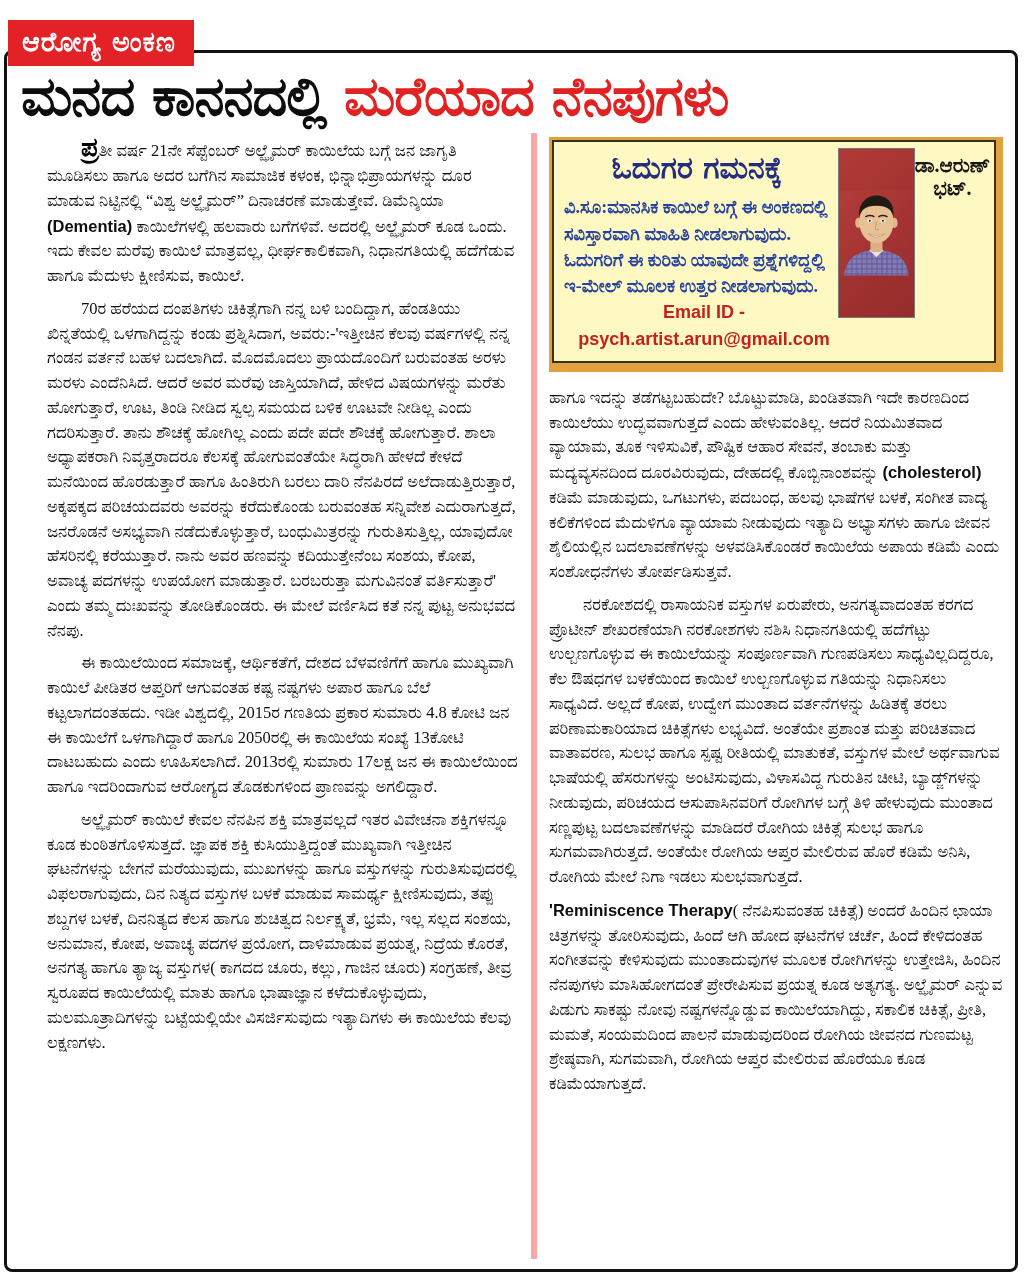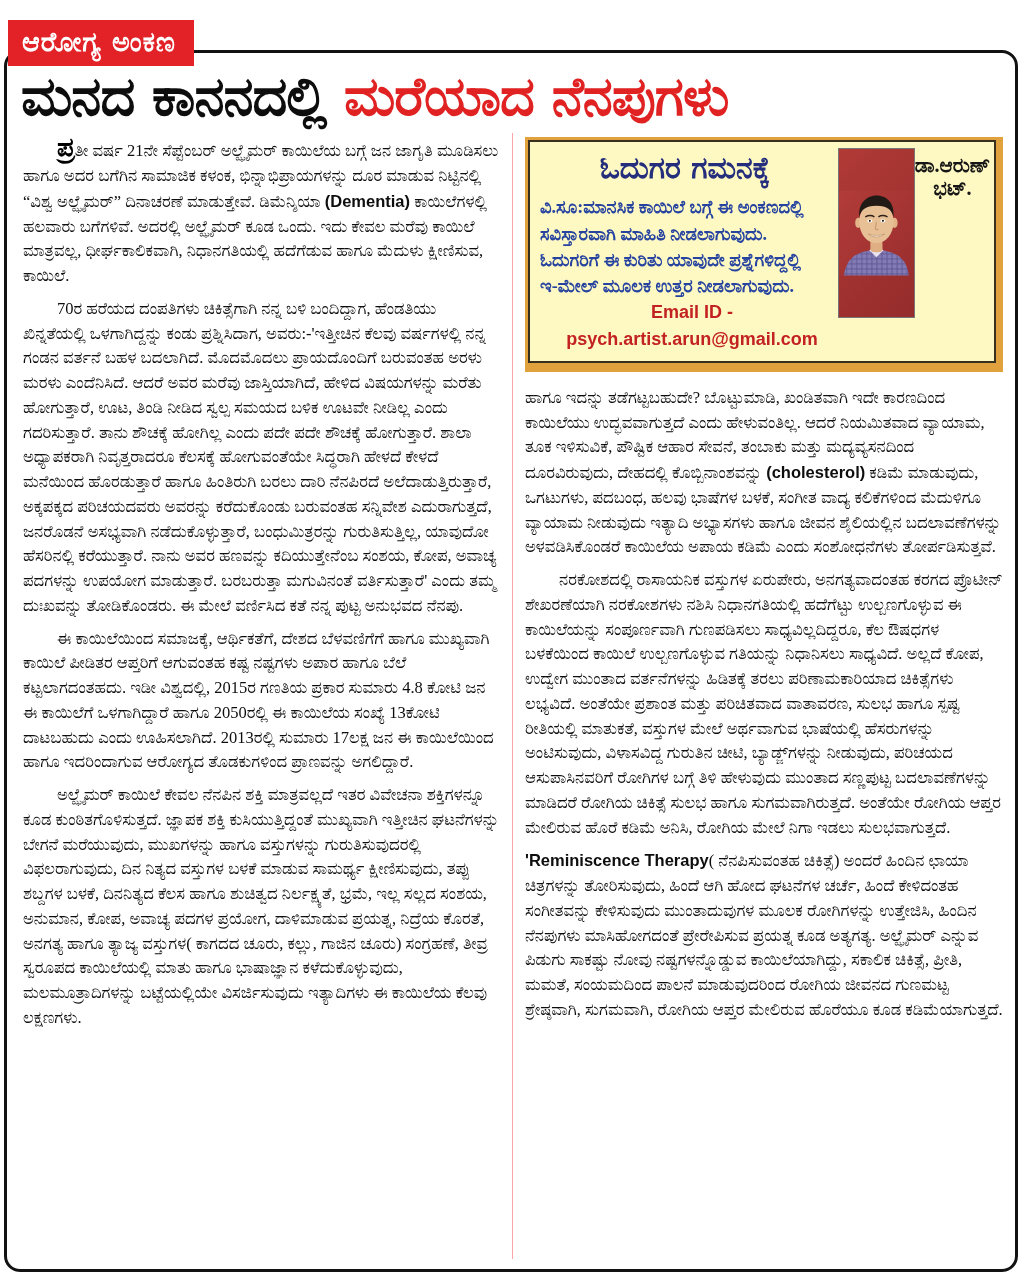--- a/index.html
+++ b/index.html
@@ -11,39 +11,40 @@
   .banner{
     position:absolute;left:8px;top:20px;z-index:3;
     background:#e32227;color:#fff;
     font-family:"DejaVu Sans", sans-serif;font-weight:bold;
     font-size:27px;line-height:1.1;padding:7px 18px 9px 14px;
     letter-spacing:1px;
   }
   
   .frame{
     position:absolute;left:4px;top:50px;right:6px;bottom:8px;
-    border:3px solid #121212;border-radius:16px;
+    border:3px solid #121212;border-radius:8px;
     background:#fff;box-sizing:border-box;overflow:hidden;
   }
   .headline{
     margin:14px 10px 6px 14px;
     font-family:"DejaVu Sans", sans-serif;font-weight:bold;
     font-size:54px;line-height:1.12;letter-spacing:-1px;white-space:nowrap;
   }
   .headline .hl-black{color:#0d0d0d;}
   .headline .hl-red{color:#e02222;}
   .cols{
     display:flex;align-items:stretch;
     height:1126px;margin-top:2px;
   }
   .col-left{
     width:506px;box-sizing:border-box;
     padding:2px 12px 0 16px;
-    border-right:1px solid #fca5a5;
+    border-right:6px solid #fca5a5;
     overflow:hidden;
+    margin-left:24px;
   }
   .col-right{
     flex:1;box-sizing:border-box;
     padding:2px 12px 0 12px;overflow:hidden;
   }
   .para{
     margin:0 0 8px 0;font-size:16.5px;line-height:1.5;color:#0e0e0e;
     text-align:left;text-indent:34px;
   }
   .para.noindent{text-indent:0;}

